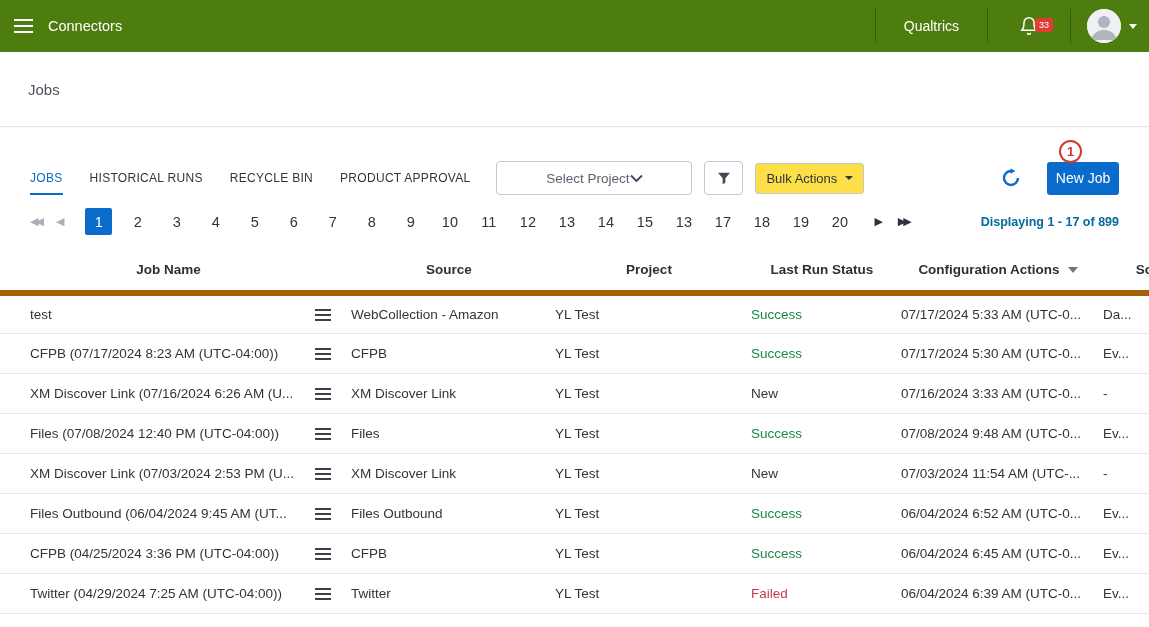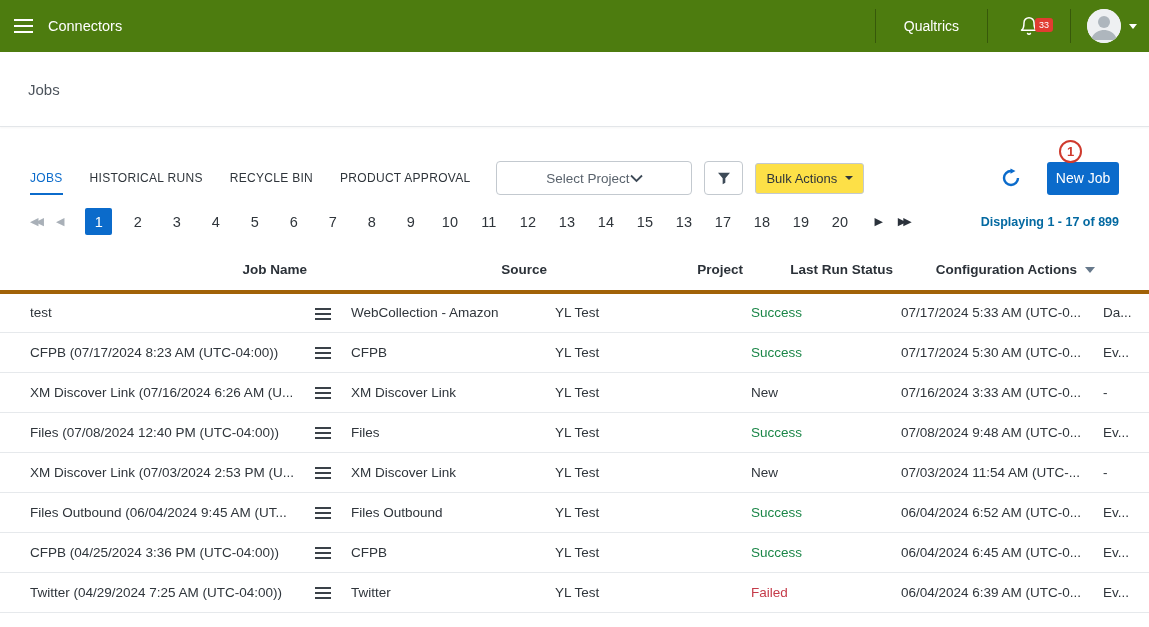--- a/index.html
+++ b/index.html
@@ -61,22 +61,22 @@
   .pg-arrow.disabled{color:#a9b0b8}
   .pg-arrow.enabled{color:#2b323b}
   .pg-arrow.right{margin-right:0;margin-left:15px}
   .pg{min-width:27px;height:27px;display:flex;align-items:center;justify-content:center;font-size:14.5px;
          margin:0 6px;cursor:pointer;color:#2f353b}
   .pg.active{background:#0b6bcb;color:#fff;border-radius:2px}
   .displaying{margin-left:auto;font-size:12.5px;font-weight:bold;color:#0369a1;white-space:nowrap}
 
   
   .jobs-table{margin-top:15px;border-collapse:collapse;table-layout:fixed;width:1193px}
-  .jobs-table th{font-size:13.5px;font-weight:bold;text-align:right;color:#2b3138;
-         padding:12px 8px 13px 0;border-bottom:4px solid #a16207;white-space:nowrap}
+  .jobs-table th{font-size:13.5px;font-weight:bold;text-align:center;color:#2b3138;
+         padding:12px 8px 13px 0;border-bottom:6px solid #a16207;white-space:nowrap}
   .jobs-table td{font-size:13.5px;height:40px;padding:0 8px 0 0;border-bottom:1px solid #e6e9ec;
          white-space:nowrap;overflow:hidden}
   th.first,td.first{padding-left:30px}
   td[data-status="success"]{color:#1b8648}
   td[data-status="failed"]{color:#c53b49}
   .sort-caret{display:inline-block;width:0;height:0;border-left:5px solid transparent;
          border-right:5px solid transparent;border-top:6px solid #67798b;margin-left:8px;
          vertical-align:middle;cursor:pointer}
   .row-menu{display:inline-block;width:16px;height:2px;background:#3a4148;position:relative;
          vertical-align:middle;cursor:pointer}

